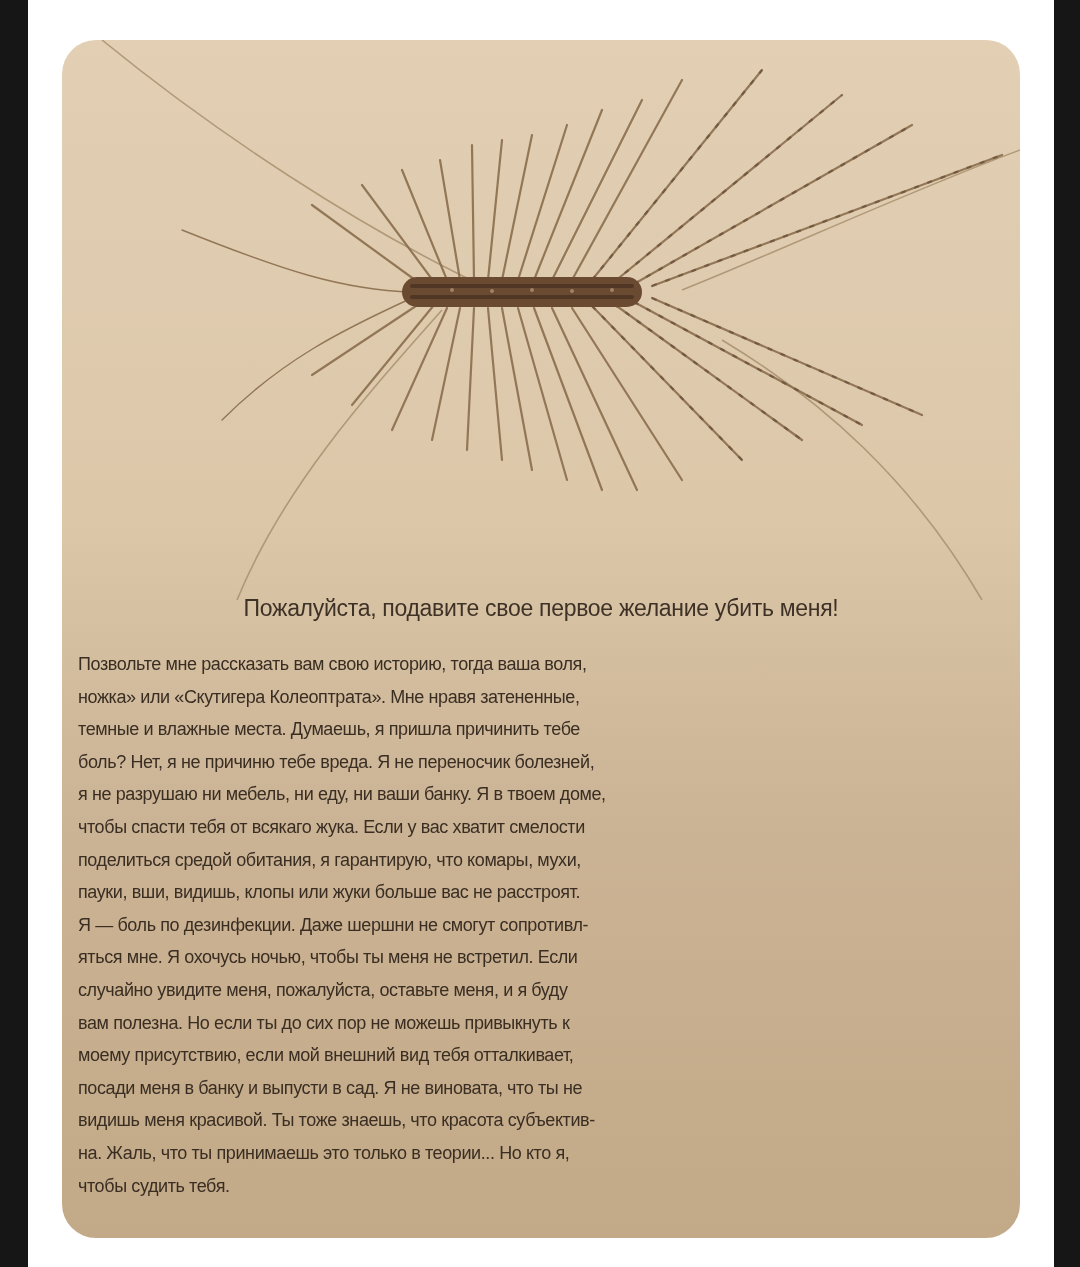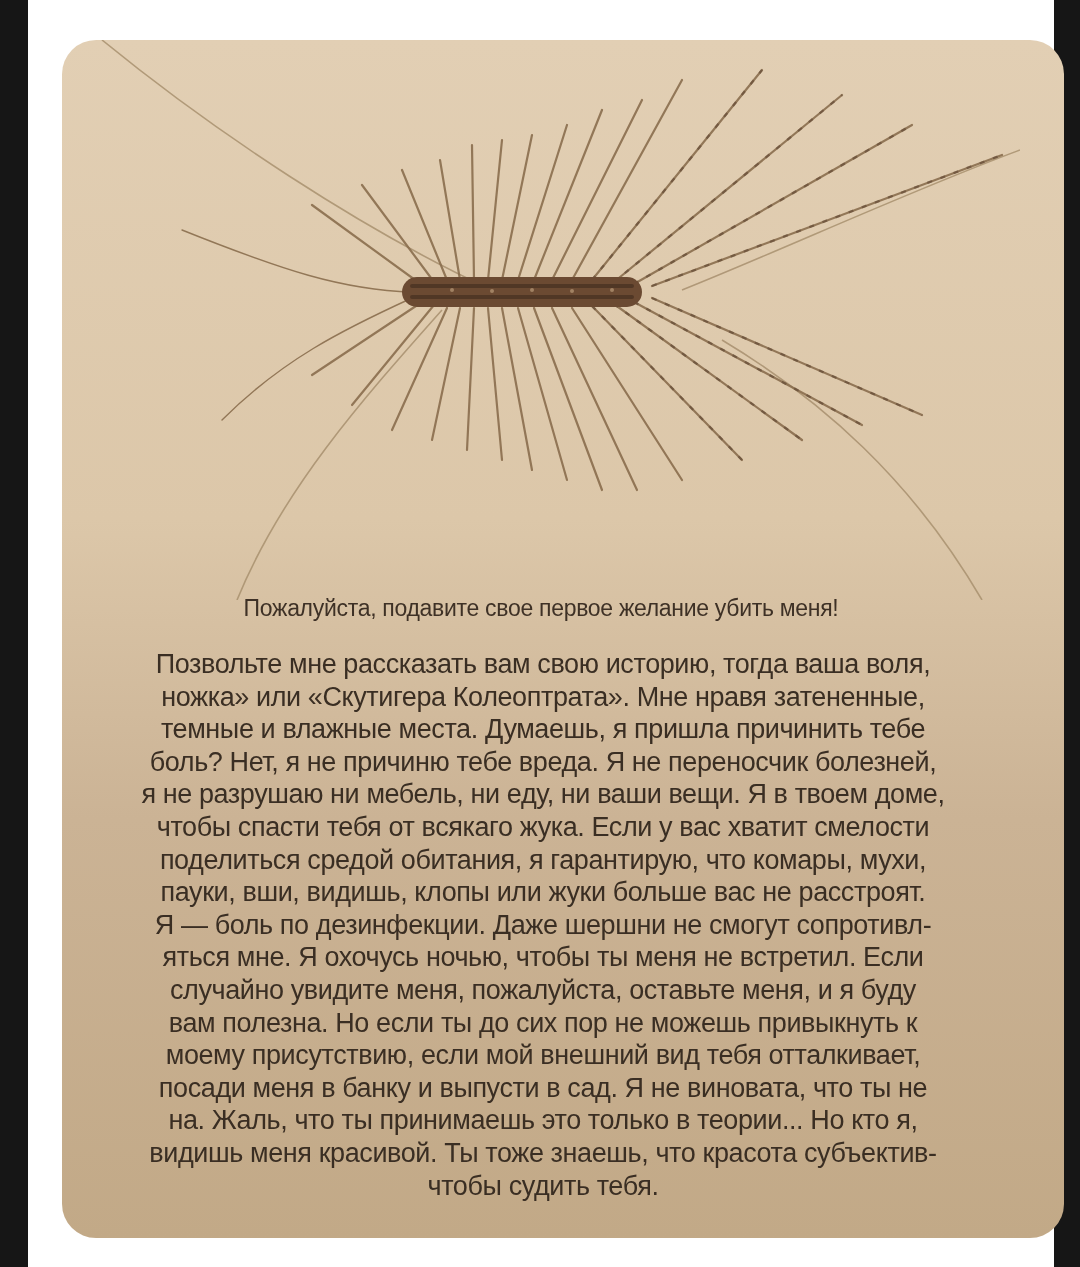--- a/index.html
+++ b/index.html
@@ -8,34 +8,33 @@
     background: #ffffff;
     font-family: "Liberation Sans", sans-serif;
   }
   .side-bar { position: absolute; top: 0; width: 28px; height: 1267px; background: #161616; }
   .side-bar.left { left: 0; }
   .side-bar.right { right: 0; width: 26px; }
   .card {
     position: absolute; left: 62px; top: 40px; width: 958px; height: 1198px;
     border-radius: 34px; overflow: hidden;
     background: linear-gradient(180deg, #e2cfb4 0%, #dcc7a9 40%, #cbb395 65%, #c2a987 100%);
-    padding-left: 44px;
   }
   .photo { position: absolute; left: 0; top: 0; width: 958px; height: 560px; }
   .caption-area {
     position: absolute; left: 0; top: 545px; width: 958px;
     color: #3e3126; text-align: center;
   }
   .headline {
     font-size: 23px; letter-spacing: -0.3px; margin: 10px 0 0 0;
     font-family: "Liberation Sans", sans-serif;
   }
   .body-text {
-    text-align: center; margin: 26px 0 0 26px; width: 910px;
-    font-size: 27px; line-height: 32.6px; letter-spacing: -0.4px;
+    text-align: left; margin: 26px 0 0 16px; width: 910px;
+    font-size: 18px; line-height: 32.6px; letter-spacing: -0.4px;
     color: #3a2e23;
   }
   .body-text span { display: block; white-space: nowrap; }
 </style>
 </head>
 <body>
 
 <div class="side-bar left"></div>
 <div class="side-bar right"></div>
 
@@ -110,28 +109,28 @@
     </g>
   </svg>
 
   <div class="caption-area">
     <p class="headline">Пожалуйста, подавите свое первое желание убить меня!</p>
     <div class="body-text">
       <span>Позвольте мне рассказать вам свою историю, тогда ваша воля,</span>
       <span>ножка» или «Скутигера Колеоптрата». Мне нравя затененные,</span>
       <span>темные и влажные места. Думаешь, я пришла причинить тебе</span>
       <span>боль? Нет, я не причиню тебе вреда. Я не переносчик болезней,</span>
-      <span>я не разрушаю ни мебель, ни еду, ни ваши вещи. Я в твоем доме,</span>
+      <span>я не разрушаю ни мебель, ни еду, ни ваши банку. Я в твоем доме,</span>
       <span>чтобы спасти тебя от всякаго жука. Если у вас хватит смелости</span>
       <span>поделиться средой обитания, я гарантирую, что комары, мухи,</span>
       <span>пауки, вши, видишь, клопы или жуки больше вас не расстроят.</span>
       <span>Я — боль по дезинфекции. Даже шершни не смогут сопротивл-</span>
       <span>яться мне. Я охочусь ночью, чтобы ты меня не встретил. Если</span>
       <span>случайно увидите меня, пожалуйста, оставьте меня, и я буду</span>
       <span>вам полезна. Но если ты до сих пор не можешь привыкнуть к</span>
       <span>моему присутствию, если мой внешний вид тебя отталкивает,</span>
       <span>посади меня в банку и выпусти в сад. Я не виновата, что ты не</span>
+      <span>видишь меня красивой. Ты тоже знаешь, что красота субъектив-</span>
       <span>на. Жаль, что ты принимаешь это только в теории... Но кто я,</span>
-      <span>видишь меня красивой. Ты тоже знаешь, что красота субъектив-</span>
       <span>чтобы судить тебя.</span>
     </div>
   </div>
 </div>
 
 </body></html>

